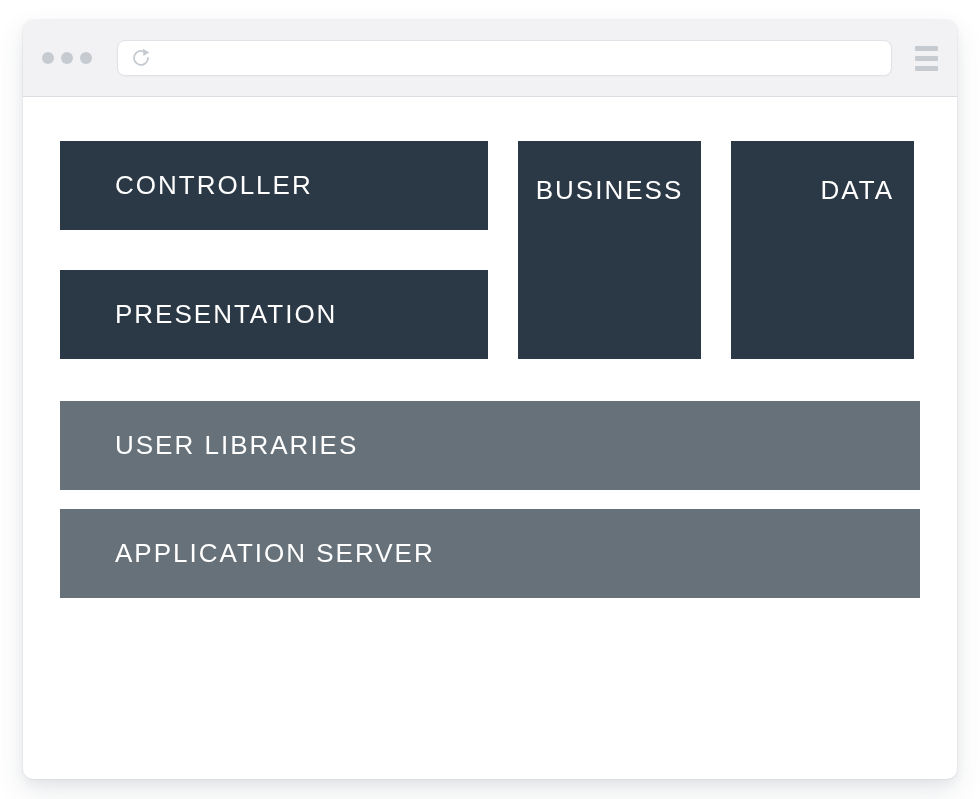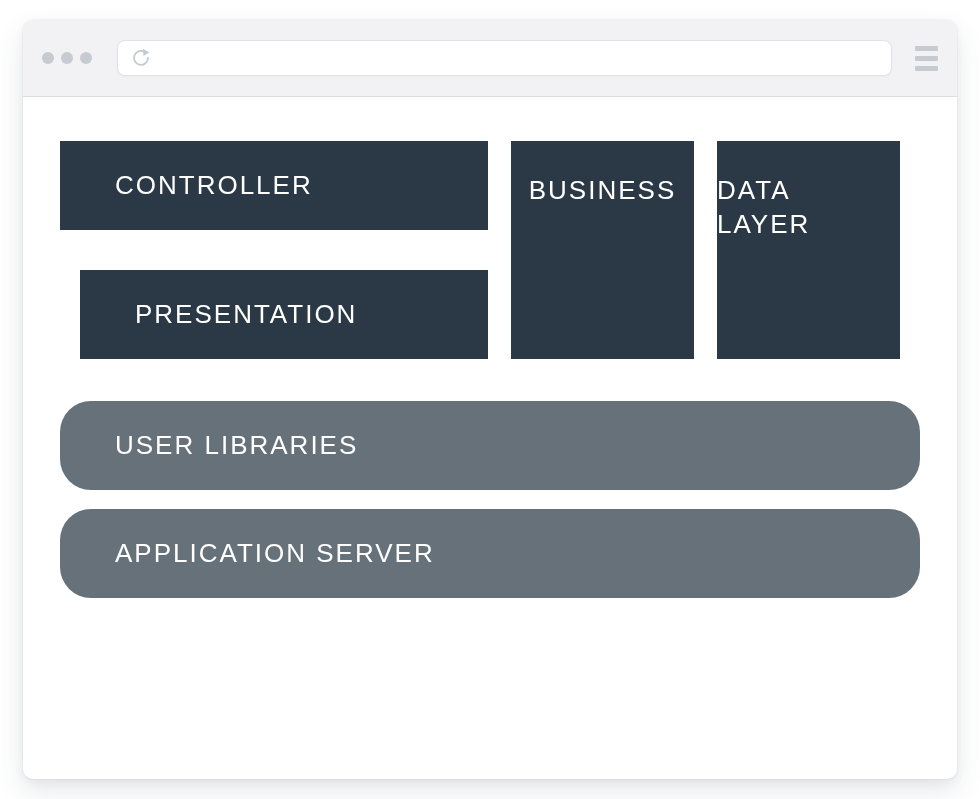--- a/index.html
+++ b/index.html
@@ -98,50 +98,50 @@
     background: var(--icon-gray, #c4cad1);
   }
   
   .content {
     box-sizing: border-box;
     padding: 44px 37px 0 37px;
   }
   .top {
     display: flex;
   }
-  .top > * + * { margin-left: 23px; }
+  .top > * + * { margin-left: 30px; }
   .leftcol {
     width: 428px;
     display: flex;
     flex-direction: column;
   }
   .box {
     box-sizing: border-box;
     color: var(--box-text, #ffffff);
     font-size: 26px;
     letter-spacing: 2px;
     font-weight: 400;
   }
   .dark { background: var(--dark-box, #2b3946); }
-  .gray { background: var(--gray-box, #66717a); border-radius: 31px; }
+  .gray { background: var(--gray-box, #66717a); }
   .single {
     height: 89px;
     display: flex;
     align-items: center;
     padding-left: 55px;
   }
-  .leftcol .single + .single { margin-top: 40px; margin-left: 20px; }
+  .leftcol .single + .single { margin-top: 40px; }
   .tall {
     width: 183px;
     height: 218px;
     padding-top: 32px;
     line-height: 34px;
   }
   .tall.center { text-align: center; }
-  .tall.right  { text-align: left; padding-right: 20px; }
+  .tall.right  { text-align: right; padding-right: 20px; }
   .tall .line { display: block; }
   .row {
     width: 860px;
     margin-top: 42px;
   }
   .row.r2 { margin-top: 19px; }
 </style>
 </head>
 <body>
 
@@ -183,21 +183,20 @@
             <span>PRESENTATION</span>
           </div>
         </div>
 
         <div class="box dark tall center">
           <span class="line">BUSINESS</span>
         </div>
 
         <div class="box dark tall right">
           <span class="line">DATA</span>
-          <span class="line">LAYER</span>
         </div>
       </div>
 
       <div class="box gray single row">
         <span>USER LIBRARIES</span>
       </div>
 
       <div class="box gray single row r2">
         <span>APPLICATION SERVER</span>
       </div>

